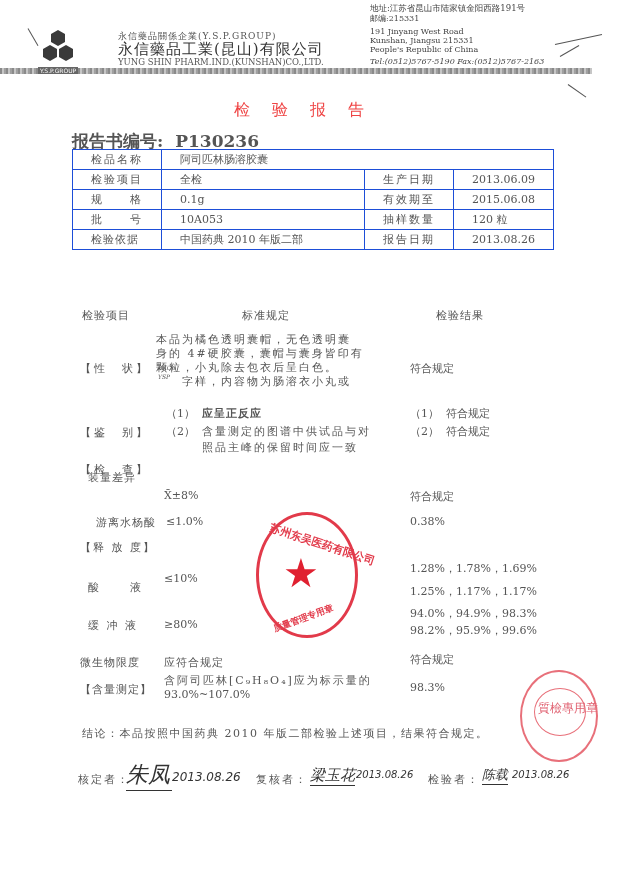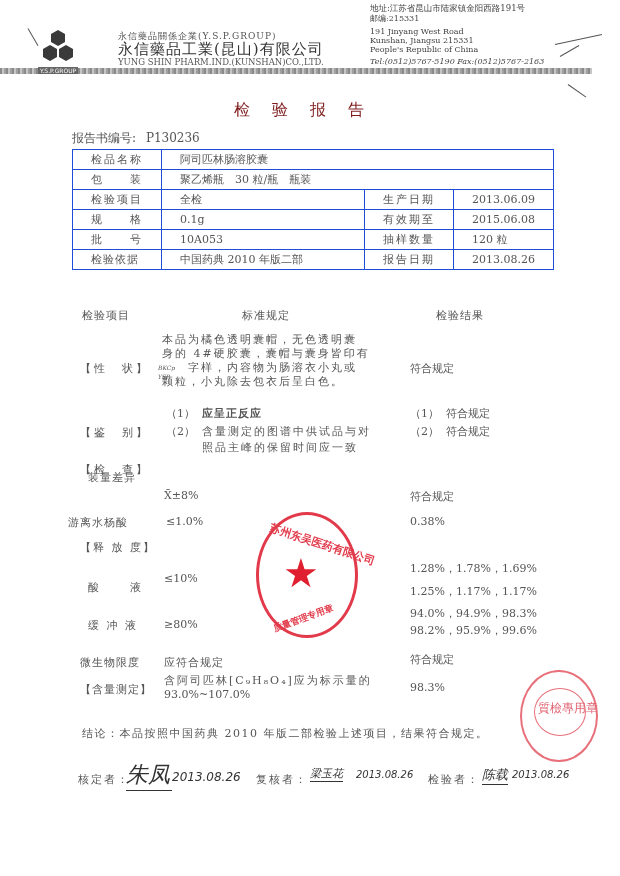--- a/index.html
+++ b/index.html
@@ -15,34 +15,34 @@
   .co-group { left: 118px; top: 30px; font-size: 9px; color: #555; letter-spacing: 1px; white-space: nowrap; }
   .co-cn { left: 118px; top: 40px; font-size: 15px; color: #333; letter-spacing: 1px; white-space: nowrap; }
   .co-en { left: 118px; top: 57px; font-size: 8.5px; color: #555; white-space: nowrap; }
   .header-band { left: 0; top: 68px; width: 592px; height: 6px;
       background: repeating-linear-gradient(90deg, #8a8a8a 0 2px, #c6c6c6 2px 4px, #a0a0a0 4px 6px); }
   .band-tag { left: 38px; top: 67px; font-size: 6px; color: #fff; background: #666; padding: 0 2px; font-family: "DejaVu Sans", sans-serif; }
   .addr { left: 370px; font-size: 8px; color: #444; white-space: nowrap; line-height: 1.15; }
   .pen-mark { height: 1px; background: #555; transform-origin: left center; }
 
   
-  .title { left: 0; width: 620px; top: 124px; text-align: center; font-size: 16px; letter-spacing: 22px; color: #7f1d1d; }
-  .report-no { left: 72px; top: 130px; font-size: 12px; color: #555; }
+  .title { left: 0; width: 620px; top: 124px; text-align: center; font-size: 16px; letter-spacing: 22px; color: #ef4444; }
+  .report-no { left: 72px; top: 130px; font-size: 17px; color: #555; font-weight: bold; }
 
   
   table.info { position: absolute; left: 72px; top: 149px; width: 482px; border-collapse: collapse; font-size: 11px; }
   table.info td { border: 1px solid #1d4ed8; height: 20px; padding: 0 18px; color: #555; white-space: nowrap; }
   table.info { border: 1.5px solid #444; }
   td.lbl { width: 70px; letter-spacing: 2px; }
   td.lbl2 { width: 72px; letter-spacing: 2px; margin-left: 31px; }
 
   
   .t { font-size: 11px; color: #555; white-space: nowrap; }
   .bracket { letter-spacing: 3px; }
-  .desc { left: 162px; top: 333px; font-size: 11px; line-height: 14px; letter-spacing: 2px; color: #555; width: 210px; }
+  .desc { left: 156px; top: 333px; font-size: 11px; line-height: 14px; letter-spacing: 2px; color: #555; width: 210px; }
   .tiny { font-size: 6px; font-style: italic; position: absolute; left: 158px; letter-spacing: 0; }
 
   
   .stamp-round { left: 256px; top: 512px; width: 102px; height: 126px; border: 3px solid #e23a4a; border-radius: 50%; }
   .stamp-star { left: 283px; top: 553px; font-size: 40px; color: #e02030; line-height: 1; font-family: "DejaVu Sans", sans-serif; }
   .stamp-text-top { left: 270px; top: 520px; font-size: 11px; color: #e23a4a; font-family: "DejaVu Sans", sans-serif; font-weight: bold; transform: rotate(18deg); transform-origin: left; }
   .stamp-text-bot { left: 272px; top: 612px; font-size: 9px; color: #e23a4a; font-family: "DejaVu Sans", sans-serif; font-weight: bold; transform: rotate(-20deg); }
   .stamp-oval { left: 520px; top: 670px; width: 78px; height: 92px; border: 2px solid #e8707a; border-radius: 50%; }
   .stamp-oval-inner { left: 534px; top: 688px; width: 52px; height: 48px; border: 1px solid #e8707a; border-radius: 50%; }
   .stamp-oval-text { left: 538px; top: 700px; font-size: 12px; color: #e06070; font-family: "DejaVu Sans", sans-serif; }
@@ -81,24 +81,20 @@
   <span style="margin-left:6px;">P130236</span>
 </div>
 
 <table class="info">
   <tbody>
       <tr>
     <td class="lbl">检品名称</td>
     <td colspan="3">阿司匹林肠溶胶囊</td>
   </tr>
   <tr>
-    <td class="lbl">包　　装</td>
-    <td colspan="3">聚乙烯瓶　30 粒/瓶　瓶装</td>
-  </tr>
-  <tr>
     <td class="lbl">检验项目</td>
     <td style="width:206px;">全检</td>
     <td class="lbl2">生产日期</td>
     <td>2013.06.09</td>
   </tr>
   <tr>
     <td class="lbl">规　　格</td>
     <td>0.1g</td>
     <td class="lbl2">有效期至</td>
     <td>2015.06.08</td>
@@ -119,43 +115,43 @@
   </table>
 
 <div class="abs t" style="left:82px; top:308px; letter-spacing:1px;">检验项目</div>
 <div class="abs t" style="left:242px; top:308px; letter-spacing:1px;">标准规定</div>
 <div class="abs t" style="left:436px; top:308px; letter-spacing:1px;">检验结果</div>
 
 <div class="abs t bracket" style="left:80px; top:361px;">【性　状】</div>
 <div class="abs desc">
   <div>本品为橘色透明囊帽，无色透明囊</div>
   <div>身的 4#硬胶囊，囊帽与囊身皆印有</div>
+  <div>颗粒，小丸除去包衣后呈白色。</div>
   <div>　　字样，内容物为肠溶衣小丸或</div>
-  <div>颗粒，小丸除去包衣后呈白色。</div>
 </div>
 <div class="abs tiny" style="top:364px;">BKCp</div>
 <div class="abs tiny" style="top:373px;">YSP</div>
 <div class="abs t" style="left:410px; top:361px;">符合规定</div>
 
 <div class="abs t bracket" style="left:80px; top:425px;">【鉴　别】</div>
 <div class="abs t" style="left:166px; top:406px;">（1）</div>
 <div class="abs t" style="left:202px; top:406px; letter-spacing:1px;font-weight:bold;">应呈正反应</div>
 <div class="abs t" style="left:166px; top:424px;">（2）</div>
 <div class="abs t" style="left:202px; top:424px; letter-spacing:2px;">含量测定的图谱中供试品与对</div>
 <div class="abs t" style="left:202px; top:440px; letter-spacing:2px;">照品主峰的保留时间应一致</div>
 <div class="abs t" style="left:410px; top:406px;">（1）</div>
 <div class="abs t" style="left:446px; top:406px;">符合规定</div>
 <div class="abs t" style="left:410px; top:424px;">（2）</div>
 <div class="abs t" style="left:446px; top:424px;">符合规定</div>
 
 <div class="abs t bracket" style="left:80px; top:462px;">【检　查】</div>
 <div class="abs t" style="left:88px; top:470px; letter-spacing:1px;">装量差异</div>
 <div class="abs t" style="left:164px; top:489px;">X̄±8%</div>
 <div class="abs t" style="left:410px; top:489px;">符合规定</div>
-<div class="abs t" style="left:68px; top:515px; letter-spacing:1px;">游离水杨酸</div>
+<div class="abs t" style="left:96px; top:515px; letter-spacing:1px;">游离水杨酸</div>
 <div class="abs t" style="left:166px; top:515px;">≤1.0%</div>
 <div class="abs t" style="left:410px; top:515px;">0.38%</div>
 
 <div class="abs t" style="left:80px; top:540px; letter-spacing:2px;">【释 放 度】</div>
 <div class="abs t" style="left:88px; top:572px; letter-spacing:3px;margin-top:8px;">酸　　液</div>
 <div class="abs t" style="left:164px; top:572px;">≤10%</div>
 <div class="abs t" style="left:410px; top:561px;">1.28%，1.78%，1.69%</div>
 <div class="abs t" style="left:410px; top:584px;">1.25%，1.17%，1.17%</div>
 <div class="abs t" style="left:88px; top:618px; letter-spacing:2px;">缓 冲 液</div>
 <div class="abs t" style="left:164px; top:618px;">≥80%</div>
@@ -170,21 +166,21 @@
 <div class="abs t" style="left:164px; top:673px; letter-spacing:2px;">含阿司匹林[C₉H₈O₄]应为标示量的</div>
 <div class="abs t" style="left:164px; top:688px;">93.0%~107.0%</div>
 <div class="abs t" style="left:410px; top:681px;">98.3%</div>
 
 <div class="abs t" style="left:82px; top:726px; letter-spacing:1.5px;text-align:center;">结论：本品按照中国药典 2010 年版二部检验上述项目，结果符合规定。</div>
 
 <div class="abs t" style="left:78px; top:772px; letter-spacing:2px;">核定者：</div>
 <div class="abs sig" style="left:126px; top:760px; font-size:22px; width:46px;">朱凤</div>
 <div class="abs sig" style="left:172px; top:770px; font-size:12px; border-bottom:none;">2013.08.26</div>
 <div class="abs t" style="left:256px; top:772px; letter-spacing:2px;">复核者：</div>
-<div class="abs sig" style="left:310px; top:766px; font-size:11px;font-family:Liberation Mono, monospace;">梁玉花</div>
+<div class="abs sig" style="left:310px; top:766px; font-size:15px;font-family:Liberation Mono, monospace;">梁玉花</div>
 <div class="abs sig" style="left:356px; top:769px; font-size:10px; border-bottom:none;">2013.08.26</div>
 <div class="abs t" style="left:428px; top:772px; letter-spacing:2px;">检验者：</div>
 <div class="abs sig" style="left:482px; top:766px; font-size:13px;">陈载</div>
 <div class="abs sig" style="left:512px; top:769px; font-size:10px; border-bottom:none;">2013.08.26</div>
 
 <div class="abs stamp-round"></div>
 <div class="abs stamp-star">★</div>
 <div class="abs stamp-text-top">苏州东吴医药有限公司</div>
 <div class="abs stamp-text-bot">质量管理专用章</div>
 

